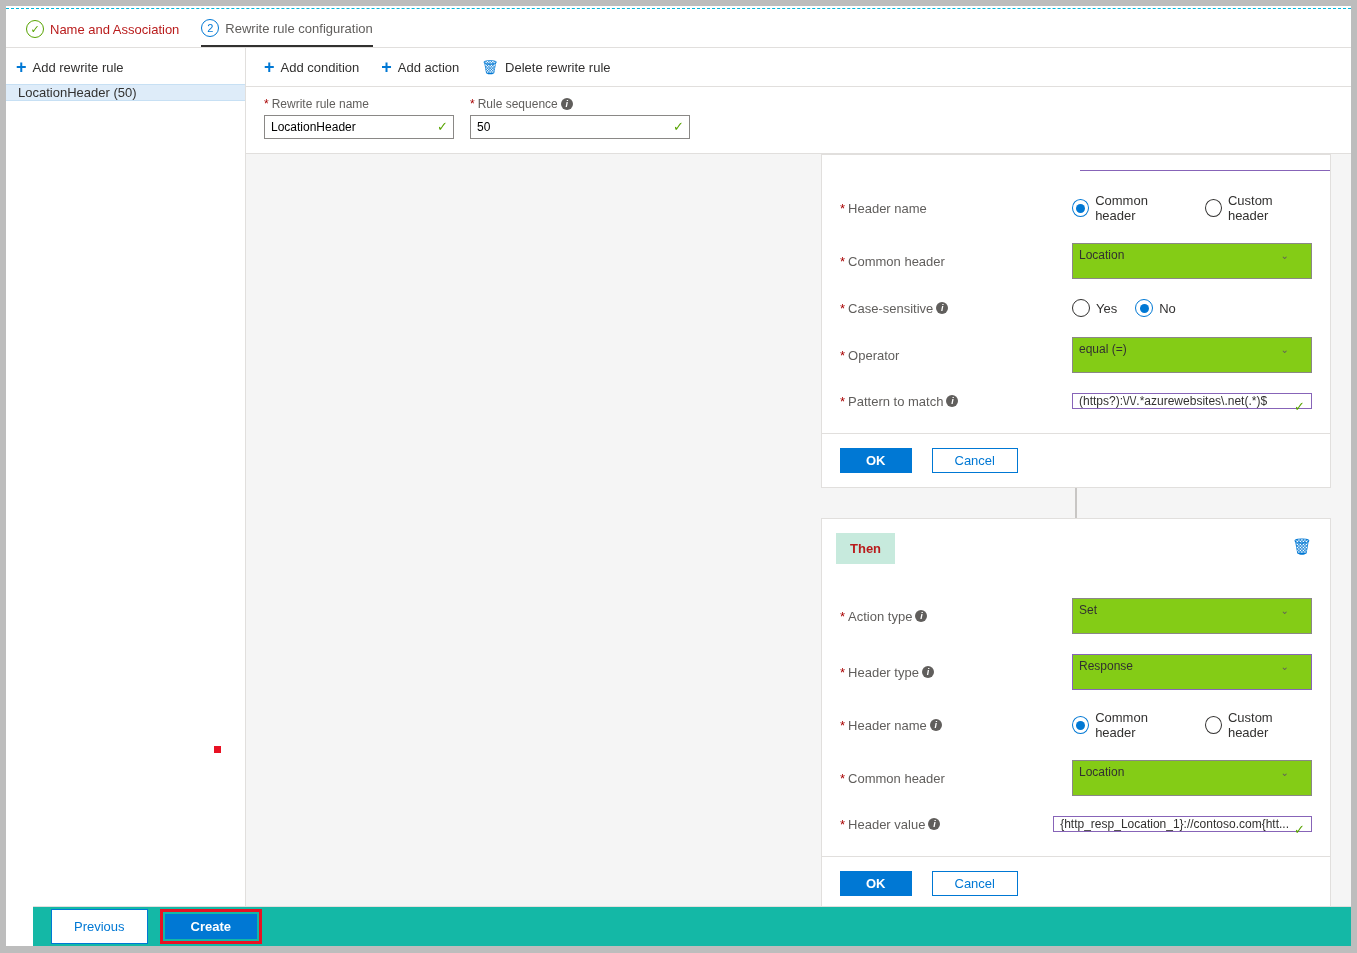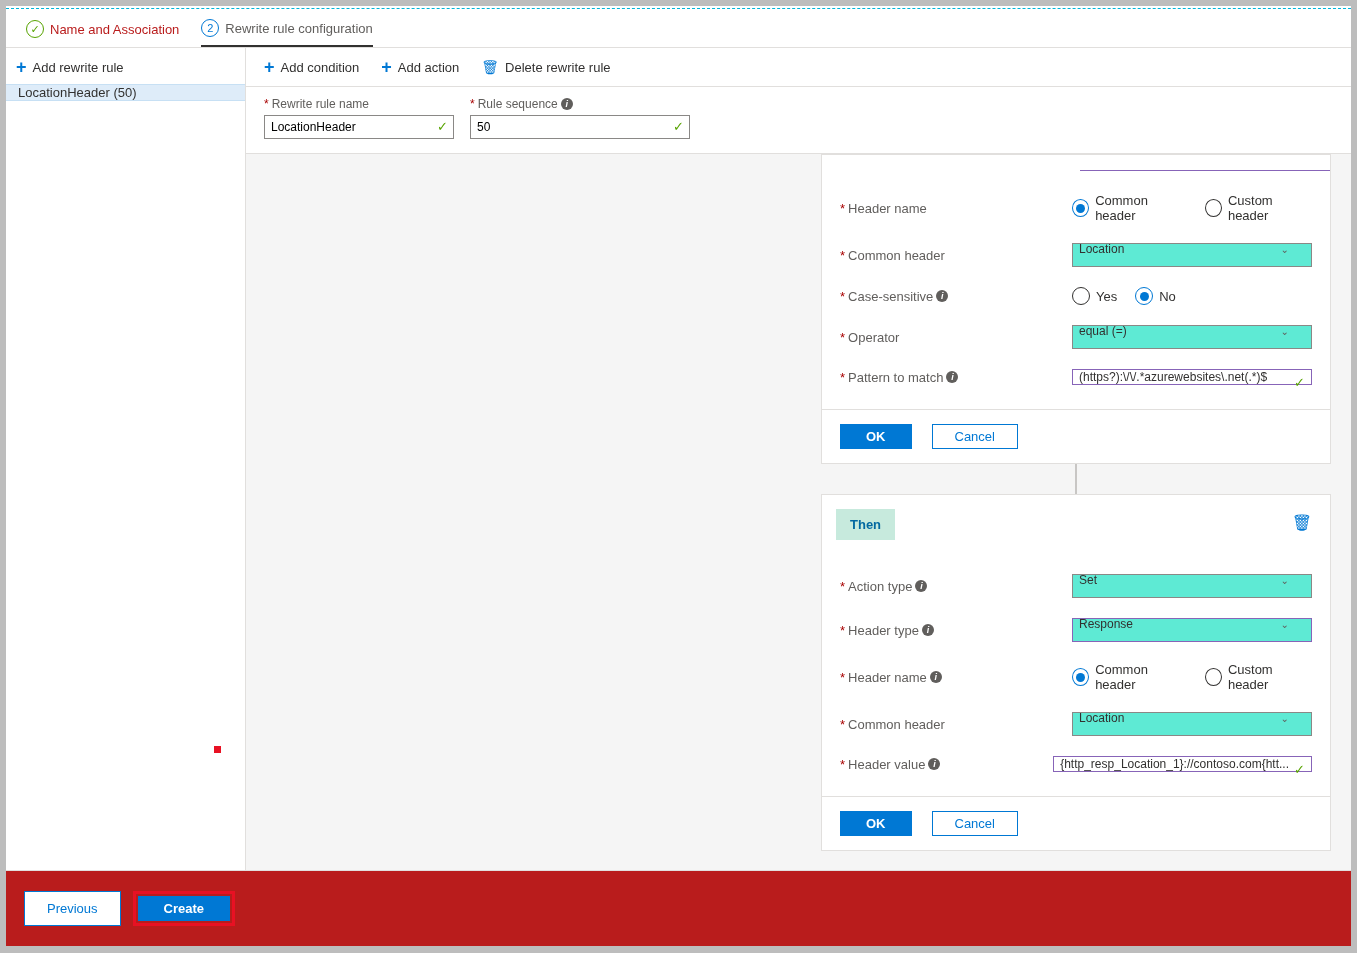--- a/index.html
+++ b/index.html
@@ -32,40 +32,40 @@
   .info-icon { display: inline-flex; align-items: center; justify-content: center; width: 12px; height: 12px; border-radius: 50%; background: #605e5c; color: #fff; font-size: 9px; font-weight: 700; font-style: italic; }
   .input-valid { position: relative; }
   .input { width: 190px; height: 24px; border: 1px solid #8a8886; padding: 0 22px 0 6px; font-size: 12px; }
   .input.wide { width: 220px; }
   .checkmark { position: absolute; right: 6px; top: 4px; color: #57a300; font-size: 13px; }
   .workspace { flex: 1; overflow: auto; background: #f5f5f5; padding: 0 20px 20px; display: flex; justify-content: flex-end; }
   .panel-stack { width: 510px; }
   .card { background: #fff; border: 1px solid #e1dfdd; margin-bottom: 0; }
   .card + .connector { width: 2px; height: 30px; background: #c8c6c4; margin-left: 254px; }
   .card-body { padding: 14px 18px; }
-  .then-tag { display:inline-block; background: #c7eadd; color: #0369a1; font-weight: 600; padding: 8px 14px; margin: 14px 0 10px 14px; }
+  .then-tag { display:inline-block; background: #c7eadd; color: #b91c1c; font-weight: 600; padding: 8px 14px; margin: 14px 0 10px 14px; }
   .card-head-row { display: flex; justify-content: space-between; align-items: flex-start; padding: 0 18px 0 0; }
   .trash-icon { color: #0078d4; font-size: 16px; margin-top: 18px; }
   .field-row { display: flex; align-items: center; padding: 10px 0; gap: 12px; }
   .field-label { width: 220px; font-size: 13px; color: #605e5c; display: flex; align-items: center; gap: 3px; }
   .field-control { flex: 1; }
-  .select { width: 100%; height: 24px; border: 1px solid #8a8886; background: #5eead4; font-size: 12px; padding: 0 22px 12px 6px; position: relative; display: flex; align-items: center; justify-content: space-between; }
+  .select { width: 100%; height: 36px; border: 1px solid #8a8886; background: #84cc16; font-size: 12px; padding: 0 22px 12px 6px; position: relative; display: flex; align-items: center; justify-content: space-between; }
   .select.purple { border-color: #8764b8; }
   .chev { font-size: 10px; color: #605e5c; }
   .radio-group { display: flex; gap: 18px; align-items: center; }
   .radio { display: flex; align-items: center; gap: 6px; font-size: 13px; }
   .radio-circle { width: 18px; height: 18px; border-radius: 50%; border: 1px solid #323130; display: flex; align-items: center; justify-content: center; }
   .radio-circle.selected { border-color: #0078d4; }
   .radio-dot { width: 9px; height: 9px; border-radius: 50%; background: #0078d4; }
   .pattern-input { width: 100%; height: 16px; border: 1px solid #8764b8; font-size: 12px; padding: 0 22px 0 6px; position: relative; display: flex; align-items: center; }
   .pattern-input .checkmark { right: 6px; top: 5px; }
   .card-footer { border-top: 1px solid #e1dfdd; padding: 14px 18px; display: flex; gap: 20px; }
   .btn-primary { background: #0078d4; color: #fff; border: none; padding: 5px 26px; font-size: 13px; font-weight: 600; cursor: pointer; }
   .btn-secondary { background: #fff; color: #0078d4; border: 1px solid #0078d4; padding: 4px 22px; font-size: 13px; cursor: pointer; }
-  .bottom-bar { border-top: 1px solid #e1dfdd; padding: 20px 18px; display: flex; gap: 12px; background: #b91c1c; }
+  .bottom-bar { border-top: 1px solid #e1dfdd; padding: 2px 18px; display: flex; gap: 12px; background: #14b8a6; margin-left: 27px; }
   .highlight-box { border: 3px solid #e81123; padding: 2px; }
   .red-square { width: 7px; height: 7px; background: #e81123; position: absolute; left: 208px; top: 740px; }
   .purple-topline { width: 250px; height: 2px; border-bottom: 1px solid #8764b8; margin: 0 0 12px 240px; }
 </style>
 </head>
 <body>
 
 <div class="window">
   <div class="dashed-divider"></div>
 

